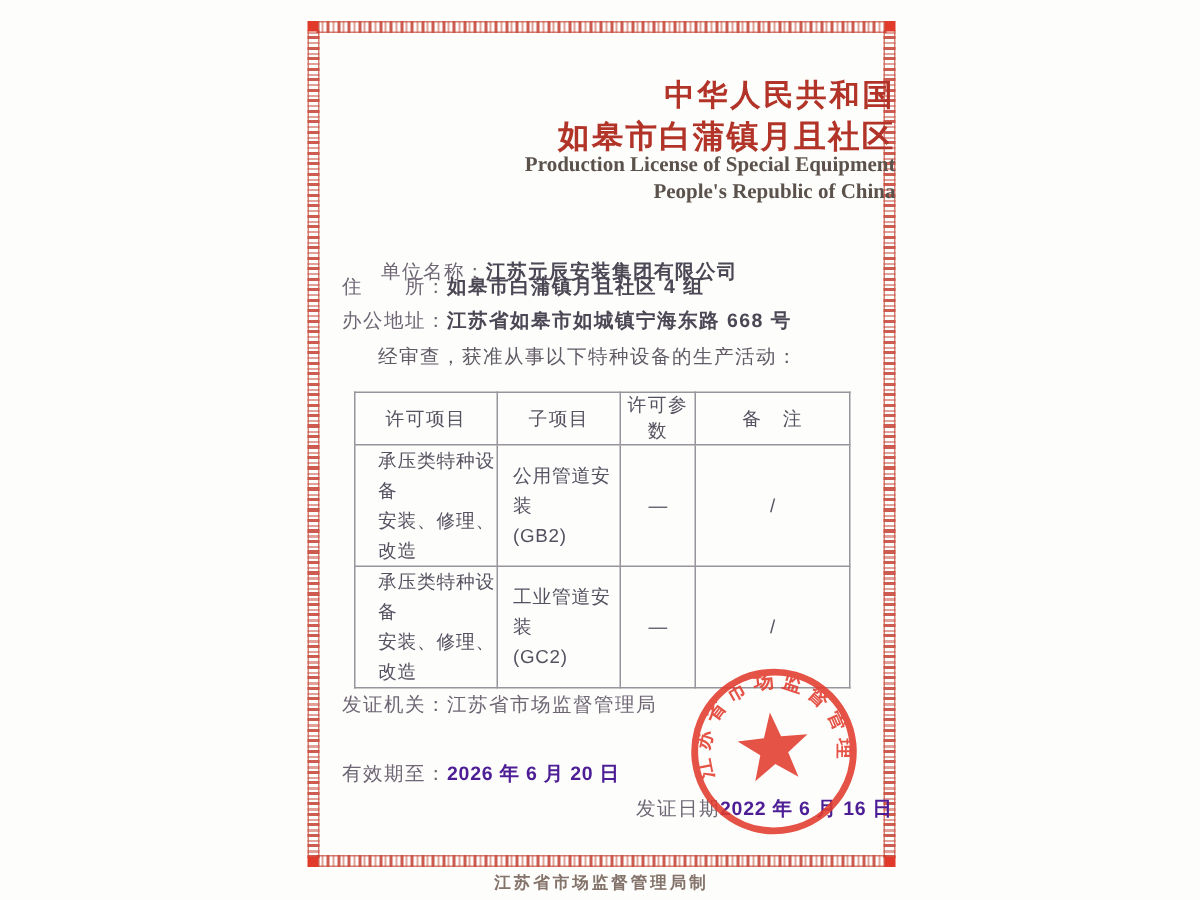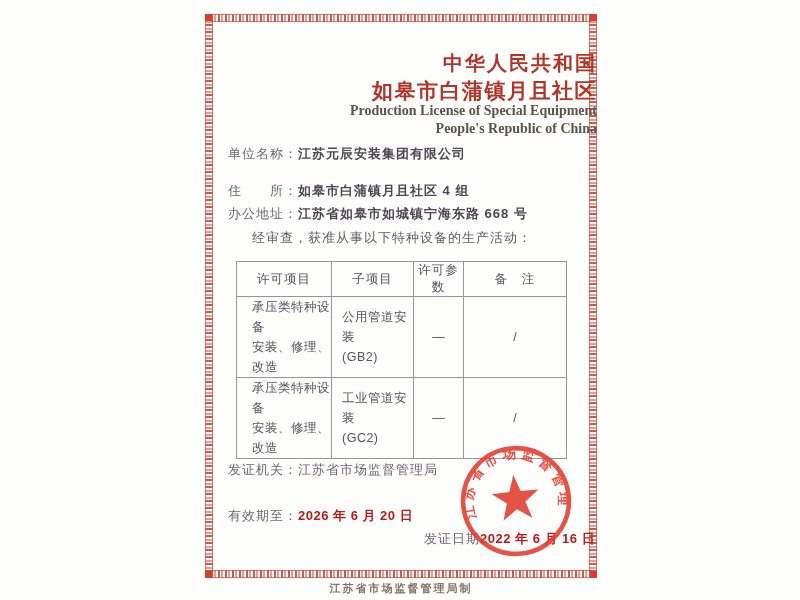--- a/index.html
+++ b/index.html
@@ -45,40 +45,40 @@
   .title-en2 { top:121px; }
   .license-no {
     position:absolute; top:140px; left:443px; width:160px;
     font-size:12.5px; color:#6d6359; letter-spacing:.5px;
   }
 
   
   .field { position:absolute; left:228px; font-size:13px; white-space:nowrap; }
   .field .lbl { color:#6e6674; letter-spacing:1px; }
   .field .val { color:#4c4754; font-weight:bold; letter-spacing:1px; }
-  .f1 { top:145px; } .f2 { top:182px; } .f3 { top:205px; }
+  .f1 { top:172px;margin-left:26px; } .f2 { top:182px; } .f3 { top:205px; }
   .statement { position:absolute; left:252px; top:229px; font-size:13px; color:#615b66; letter-spacing:1px; }
 
   
   table.lic {
     position:absolute; left:236px; top:261px; width:330px;
     border-collapse:collapse; table-layout:fixed;
     font-size:12.5px; color:#565160;
   }
   table.lic th, table.lic td { border:1px solid #97949b; font-weight:normal; }
   table.lic th { height:28px; text-align:center; letter-spacing:1px; }
   table.lic td { height:46px; vertical-align:middle; }
   td.c-item { text-align:left; padding-left:15px; line-height:20px; letter-spacing:.5px; }
   td.c-sub  { text-align:left; padding-left:10px; line-height:20px; letter-spacing:.5px;margin-top:32px; }
   td.c-mid  { text-align:center; }
 
   
   .foot { position:absolute; font-size:13px; white-space:nowrap; }
   .foot .lbl { color:#6e6674; letter-spacing:1px; }
-  .foot .val { color:#b91c1c; font-weight:bold; letter-spacing:.5px; }
+  .foot .val { color:#4c1d95; font-weight:bold; letter-spacing:.5px; }
   .issuer { left:228px; top:461px; }
   .valid  { left:228px; top:507px; }
   .issued { left:424px; top:510px;margin-top:20px; }
 
   
   .seal {
     position:absolute; left:458px; top:443px; width:116px; height:116px;
     opacity:.88; transform:rotate(-6deg);
   }
 

